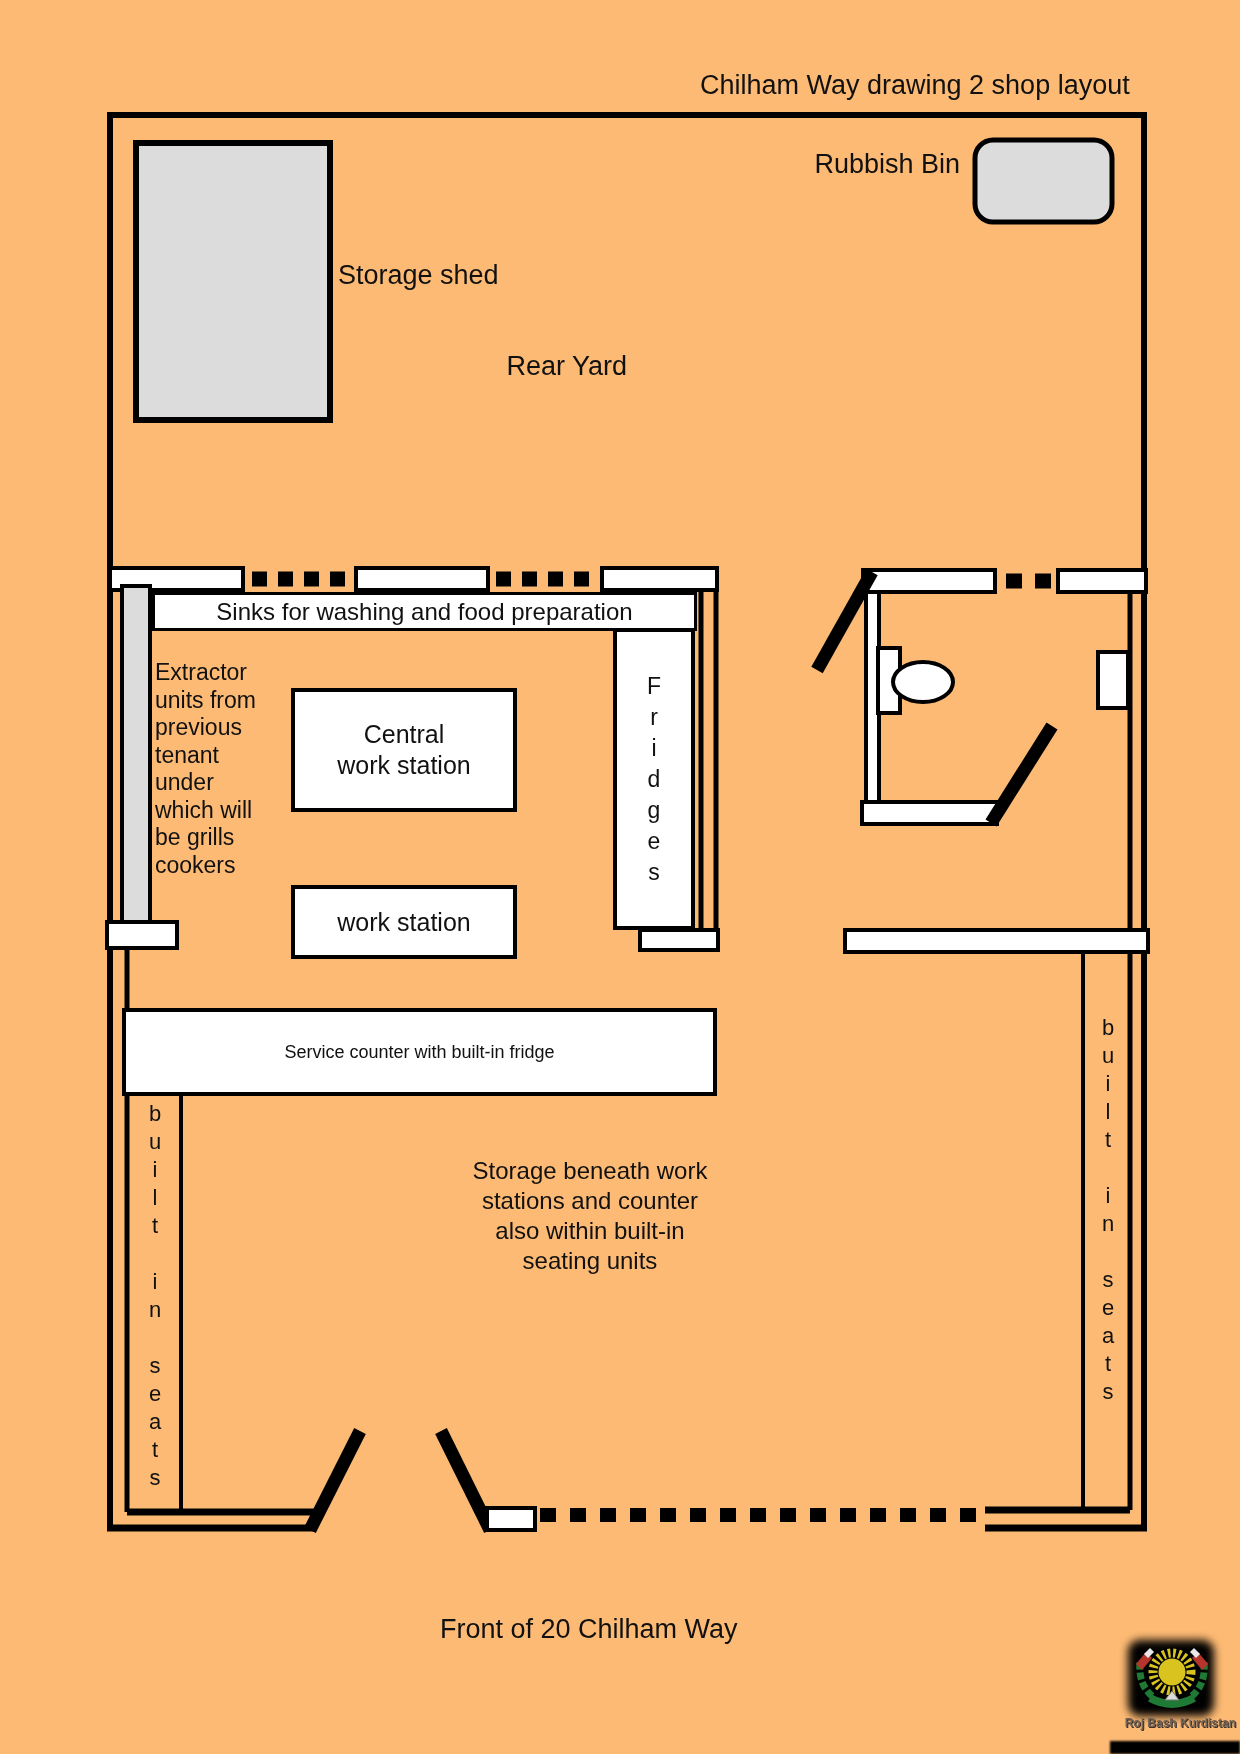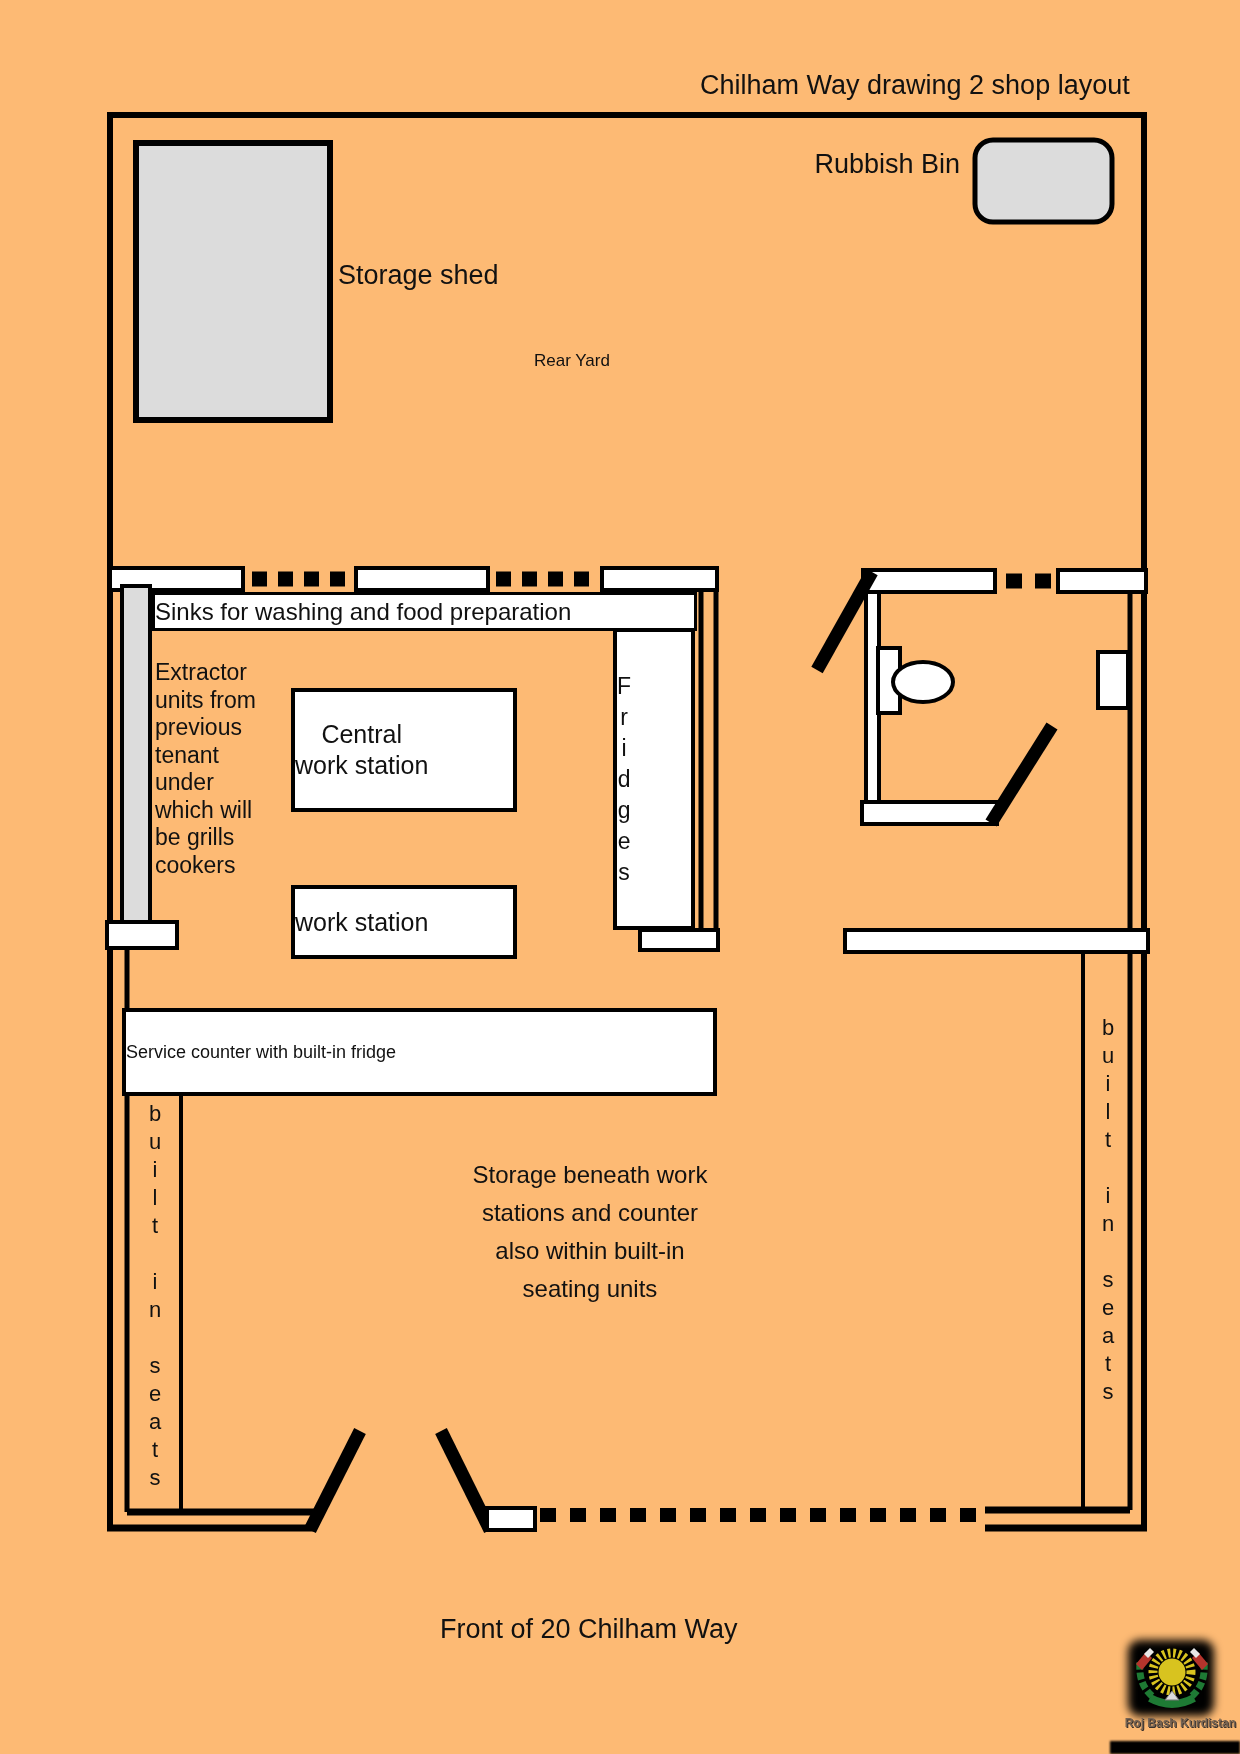--- a/index.html
+++ b/index.html
@@ -9,34 +9,34 @@
     font-family:"Liberation Sans", sans-serif; color:#111;
   }
   .plan svg.drawing{position:absolute; left:0; top:0;}
   .lbl{position:absolute; white-space:nowrap;}
   .pre{white-space:pre;}
   .preline{white-space:pre-line;}
 
   .title{left:700px; top:70px; width:412px; font-size:27px; text-align:center;}
   .rubbish-label{left:735px; top:149px; width:225px; font-size:27px; text-align:right;}
   .shed-label{left:338px; top:260px; font-size:27px;}
-  .rearyard-label{left:502px; top:351px; width:140px; font-size:17px; text-align:center;}
+  .rearyard-label{left:487px; top:351px; width:140px; font-size:27px; text-align:right;}
 
   .box{position:absolute; box-sizing:border-box; border:4px solid #000; background:#fff;
-       display:flex; align-items:center; justify-content:flex-start;}
+       display:flex; align-items:center; justify-content:center;}
   .sinks-box{left:152px; top:592px; width:545px; height:39px; border-width:3px; font-size:24px;}
   .central-box{left:291px; top:688px; width:226px; height:124px; font-size:25px; line-height:31px; text-align:center;}
   .ws-box{left:291px; top:885px; width:226px; height:74px; font-size:25px;}
   .fridges-box{left:613px; top:628px; width:82px; height:302px; font-size:23px; line-height:31px; text-align:center;}
   .service-box{left:122px; top:1008px; width:595px; height:88px; font-size:18px;}
 
   .extractor-note{left:155px; top:659px; width:150px; font-size:23px; line-height:27.5px;}
   .seats-left{left:128px; top:1100px; width:54px; font-size:22px; line-height:28px; text-align:center;}
   .seats-right{left:1086px; top:1014px; width:44px; font-size:22px; line-height:28px; text-align:center;}
-  .storage-note{left:420px; top:1156px; width:340px; font-size:24px; line-height:38px; text-align:center;}
+  .storage-note{left:420px; top:1156px; width:340px; font-size:24px; line-height:30px; text-align:center;}
   .assorted-note{left:555px; top:1362px; width:380px; font-size:24px; line-height:30px; text-align:center;}
   .front-label{left:440px; top:1614px; width:410px; font-size:27px; text-align:left;}
 
   .logo{position:absolute; left:1108px; top:1628px; width:128px; height:118px;}
   .logo-shadow{position:absolute; left:20px; top:12px; width:86px; height:76px;
                background:#000; border-radius:12px; filter:blur(4px);}
   .logo-emblem{position:absolute; left:8px; top:2px;}
   .logo-caption{position:absolute; left:0; top:88px; width:128px; text-align:right;
                 font-size:12px; font-weight:bold; color:#756353;
                 text-shadow:1px 1px 0 #39302a;}

